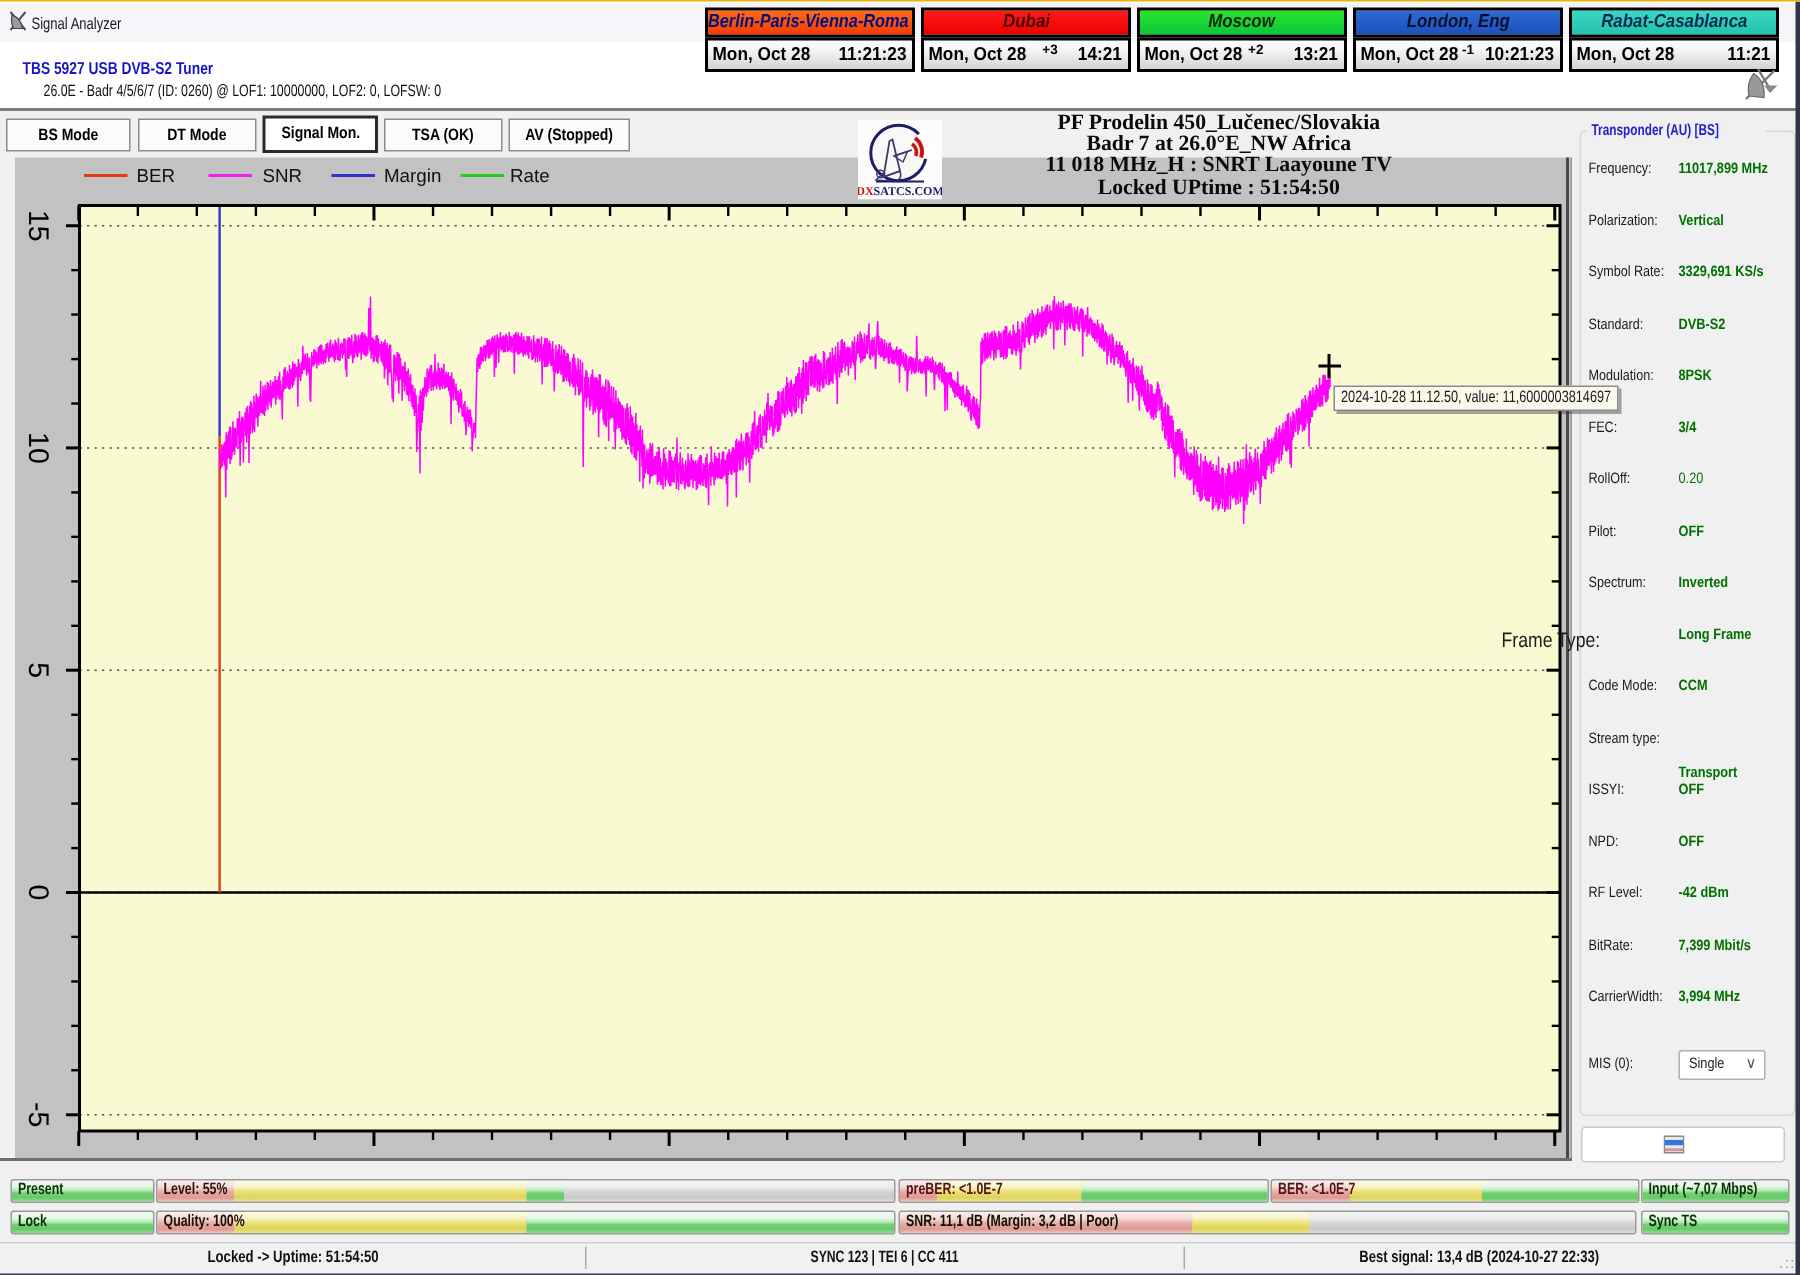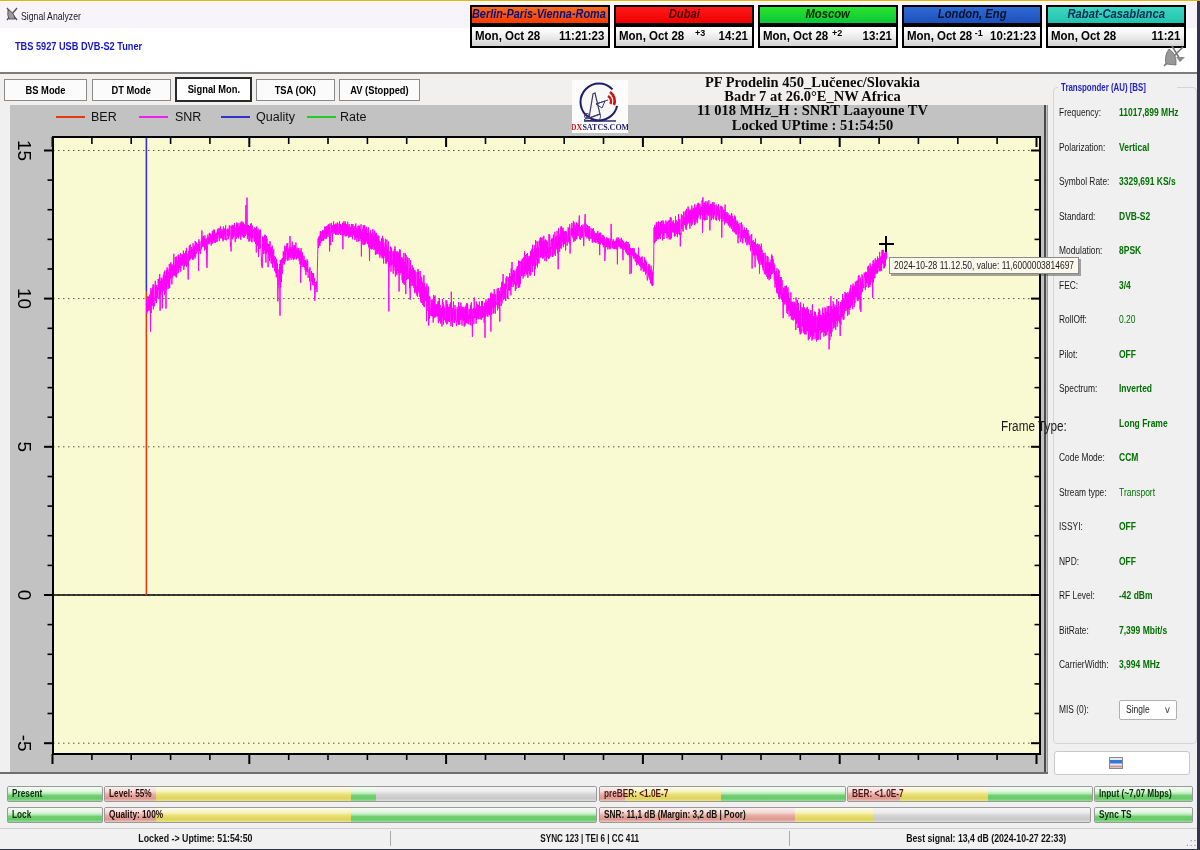--- a/index.html
+++ b/index.html
@@ -13,37 +13,38 @@
 
 <div class="abs" style="left:0;top:1px;width:1200px;height:26px;background:#f7f4fa;"></div>
 <div class="abs" style="left:5px;top:6px;"><svg width="14" height="15" viewBox="0 0 14 15">
 <path d="M2 1 L12 13 M12 1 L2 13" stroke="#555" stroke-width="1.4"></path>
 <path d="M3 3 Q9 5 10 12 L4 12 Q2 8 3 3 Z" fill="#9a9aa0" stroke="#444" stroke-width="0.8"></path>
 </svg></div>
 <div class="abs" style="left:21px;top:9px;font-size:11px;color:#1a1a1a;"><span style="display:inline-block;transform:scaleX(0.79);transform-origin:left center;white-space:nowrap">Signal Analyzer</span></div>
 
 <div class="abs" style="left:0;top:27px;width:1200px;height:44px;background:#ffffff;"></div>
 <div class="abs" style="left:15px;top:39px;font-size:11.5px;font-weight:bold;color:#1616c8;"><span style="display:inline-block;transform:scaleX(0.8);transform-origin:left center;white-space:nowrap">TBS 5927 USB DVB-S2 Tuner</span></div>
+<div class="abs" style="left:29px;top:54px;font-size:11px;color:#111;"><span style="display:inline-block;transform:scaleX(0.75);transform-origin:left center;white-space:nowrap">26.0E - Badr 4/5/6/7 (ID: 0260) @ LOF1: 10000000, LOF2: 0, LOFSW: 0</span></div>
 
 <div class="abs" style="left:0;top:71px;width:1200px;height:2px;background:#7d7d7d;"></div>
 
 <div class="abs" style="left:0;top:73px;width:1048px;height:31px;background:#f1f0ef;"></div>
 <div class="abs" style="left:4px;top:78px;width:83px;height:22px;background:#fbfbfb;border:1px solid #8a8a8a;font-size:11px;font-weight:bold;text-align:center;line-height:20px;"><span style="display:inline-block;transform:scaleX(0.85);transform-origin:center center;white-space:nowrap">BS Mode</span></div>
 <div class="abs" style="left:92px;top:78px;width:79px;height:22px;background:#fbfbfb;border:1px solid #8a8a8a;font-size:11px;font-weight:bold;text-align:center;line-height:20px;"><span style="display:inline-block;transform:scaleX(0.85);transform-origin:center center;white-space:nowrap">DT Mode</span></div>
 <div class="abs" style="left:175px;top:76px;width:77px;height:25px;background:#ffffff;border:2px solid #2a2a2a;font-size:11px;font-weight:bold;text-align:center;line-height:21px;"><span style="display:inline-block;transform:scaleX(0.85);transform-origin:center center;white-space:nowrap">Signal Mon.</span></div>
 <div class="abs" style="left:256px;top:78px;width:79px;height:22px;background:#fbfbfb;border:1px solid #8a8a8a;font-size:11px;font-weight:bold;text-align:center;line-height:20px;"><span style="display:inline-block;transform:scaleX(0.85);transform-origin:center center;white-space:nowrap">TSA (OK)</span></div>
 <div class="abs" style="left:339px;top:78px;width:81px;height:22px;background:#fbfbfb;border:1px solid #8a8a8a;font-size:11px;font-weight:bold;text-align:center;line-height:20px;"><span style="display:inline-block;transform:scaleX(0.85);transform-origin:center center;white-space:nowrap">AV (Stopped)</span></div>
 
 <div class="abs" style="left:10px;top:104px;width:1038px;height:667px;background:#c2c2c2;">
 <div style="position:absolute;left:46px;top:11px;width:29px;height:2px;background:#e23b10"></div>
 <div style="position:absolute;left:81px;top:5px;font-size:12.5px;color:#111">BER</div>
 <div style="position:absolute;left:129px;top:11px;width:29px;height:2px;background:#ee22ee"></div>
 <div style="position:absolute;left:165px;top:5px;font-size:12.5px;color:#111">SNR</div>
 <div style="position:absolute;left:211px;top:11px;width:29px;height:2px;background:#3333cc"></div>
-<div style="position:absolute;left:246px;top:5px;font-size:12.5px;color:#111">Quality</div>
+<div style="position:absolute;left:246px;top:5px;font-size:12.5px;color:#111">Margin</div>
 <div style="position:absolute;left:297px;top:11px;width:29px;height:2px;background:#22cc22"></div>
 <div style="position:absolute;left:330px;top:5px;font-size:12.5px;color:#111">Rate</div>
 <div class="abs" style="left:0;top:0;"><svg width="1038" height="667" viewBox="0 0 1038 667">
 <rect x="43.0" y="32.0" width="987.0" height="617.0" fill="#fafad2"></rect>
 <line x1="43.0" y1="45.5" x2="1030.0" y2="45.5" stroke="#55554a" stroke-width="1" stroke-dasharray="1.5 3.5"></line>
 <line x1="43.0" y1="193.6" x2="1030.0" y2="193.6" stroke="#55554a" stroke-width="1" stroke-dasharray="1.5 3.5"></line>
 <line x1="43.0" y1="341.8" x2="1030.0" y2="341.8" stroke="#55554a" stroke-width="1" stroke-dasharray="1.5 3.5"></line>
 <line x1="43.0" y1="490.0" x2="1030.0" y2="490.0" stroke="#55554a" stroke-width="1" stroke-dasharray="1.5 3.5"></line>
 <line x1="43.0" y1="638.2" x2="1030.0" y2="638.2" stroke="#55554a" stroke-width="1" stroke-dasharray="1.5 3.5"></line>
 <line x1="43.0" y1="490.0" x2="1030.0" y2="490.0" stroke="#000" stroke-width="1.6"></line>
@@ -179,21 +180,21 @@
 <div style="position:absolute;left:1119px;top:313px;font-size:10px;font-weight:normal;color:#007000"><span style="display:inline-block;transform:scaleX(0.85);transform-origin:left center;white-space:nowrap">0.20</span></div>
 <div style="position:absolute;left:1059px;top:348px;font-size:10px;color:#1a1a1a"><span style="display:inline-block;transform:scaleX(0.84);transform-origin:left center;white-space:nowrap">Pilot:</span></div>
 <div style="position:absolute;left:1119px;top:348px;font-size:10px;font-weight:bold;color:#007000"><span style="display:inline-block;transform:scaleX(0.85);transform-origin:left center;white-space:nowrap">OFF</span></div>
 <div style="position:absolute;left:1059px;top:382px;font-size:10px;color:#1a1a1a"><span style="display:inline-block;transform:scaleX(0.84);transform-origin:left center;white-space:nowrap">Spectrum:</span></div>
 <div style="position:absolute;left:1119px;top:382px;font-size:10px;font-weight:bold;color:#007000"><span style="display:inline-block;transform:scaleX(0.85);transform-origin:left center;white-space:nowrap">Inverted</span></div>
 <div style="position:absolute;left:1001px;top:417px;font-size:14px;color:#1a1a1a"><span style="display:inline-block;transform:scaleX(0.84);transform-origin:left center;white-space:nowrap">Frame Type:</span></div>
 <div style="position:absolute;left:1119px;top:417px;font-size:10px;font-weight:bold;color:#007000"><span style="display:inline-block;transform:scaleX(0.85);transform-origin:left center;white-space:nowrap">Long Frame</span></div>
 <div style="position:absolute;left:1059px;top:451px;font-size:10px;color:#1a1a1a"><span style="display:inline-block;transform:scaleX(0.84);transform-origin:left center;white-space:nowrap">Code Mode:</span></div>
 <div style="position:absolute;left:1119px;top:451px;font-size:10px;font-weight:bold;color:#007000"><span style="display:inline-block;transform:scaleX(0.85);transform-origin:left center;white-space:nowrap">CCM</span></div>
 <div style="position:absolute;left:1059px;top:486px;font-size:10px;color:#1a1a1a"><span style="display:inline-block;transform:scaleX(0.84);transform-origin:left center;white-space:nowrap">Stream type:</span></div>
-<div style="position:absolute;left:1119px;top:486px;font-size:10px;font-weight:normal;color:#007000"><span style="display:inline-block;transform:scaleX(0.85);transform-origin:left center;white-space:nowrap">Transport</span></div>
+<div style="position:absolute;left:1119px;top:509px;font-size:10px;font-weight:bold;color:#007000"><span style="display:inline-block;transform:scaleX(0.85);transform-origin:left center;white-space:nowrap">Transport</span></div>
 <div style="position:absolute;left:1059px;top:520px;font-size:10px;color:#1a1a1a"><span style="display:inline-block;transform:scaleX(0.84);transform-origin:left center;white-space:nowrap">ISSYI:</span></div>
 <div style="position:absolute;left:1119px;top:520px;font-size:10px;font-weight:bold;color:#007000"><span style="display:inline-block;transform:scaleX(0.85);transform-origin:left center;white-space:nowrap">OFF</span></div>
 <div style="position:absolute;left:1059px;top:555px;font-size:10px;color:#1a1a1a"><span style="display:inline-block;transform:scaleX(0.84);transform-origin:left center;white-space:nowrap">NPD:</span></div>
 <div style="position:absolute;left:1119px;top:555px;font-size:10px;font-weight:bold;color:#007000"><span style="display:inline-block;transform:scaleX(0.85);transform-origin:left center;white-space:nowrap">OFF</span></div>
 <div style="position:absolute;left:1059px;top:589px;font-size:10px;color:#1a1a1a"><span style="display:inline-block;transform:scaleX(0.84);transform-origin:left center;white-space:nowrap">RF Level:</span></div>
 <div style="position:absolute;left:1119px;top:589px;font-size:10px;font-weight:bold;color:#007000"><span style="display:inline-block;transform:scaleX(0.85);transform-origin:left center;white-space:nowrap">-42 dBm</span></div>
 <div style="position:absolute;left:1059px;top:624px;font-size:10px;color:#1a1a1a"><span style="display:inline-block;transform:scaleX(0.84);transform-origin:left center;white-space:nowrap">BitRate:</span></div>
 <div style="position:absolute;left:1119px;top:624px;font-size:10px;font-weight:bold;color:#007000"><span style="display:inline-block;transform:scaleX(0.85);transform-origin:left center;white-space:nowrap">7,399 Mbit/s</span></div>
 <div style="position:absolute;left:1059px;top:658px;font-size:10px;color:#1a1a1a"><span style="display:inline-block;transform:scaleX(0.84);transform-origin:left center;white-space:nowrap">CarrierWidth:</span></div>
 <div style="position:absolute;left:1119px;top:658px;font-size:10px;font-weight:bold;color:#007000"><span style="display:inline-block;transform:scaleX(0.85);transform-origin:left center;white-space:nowrap">3,994 MHz</span></div>

